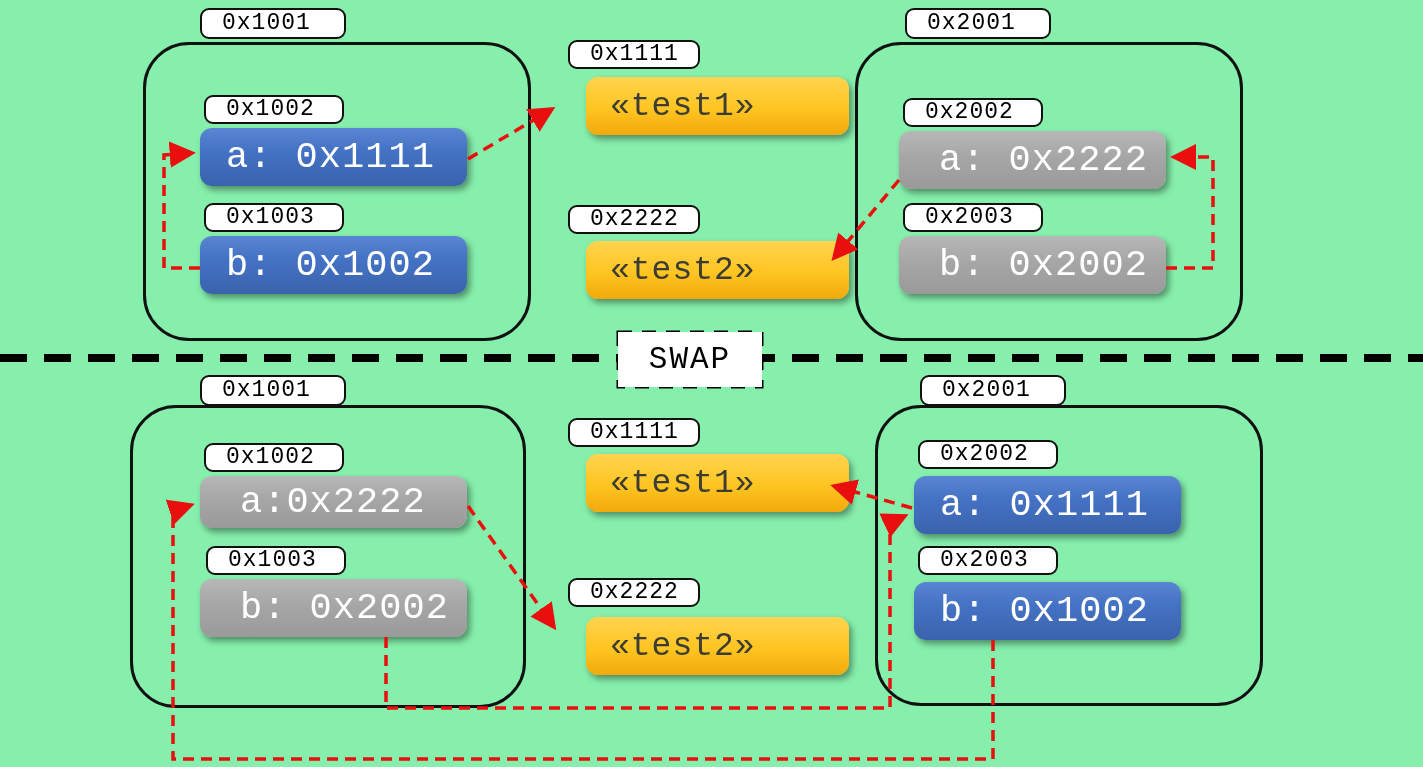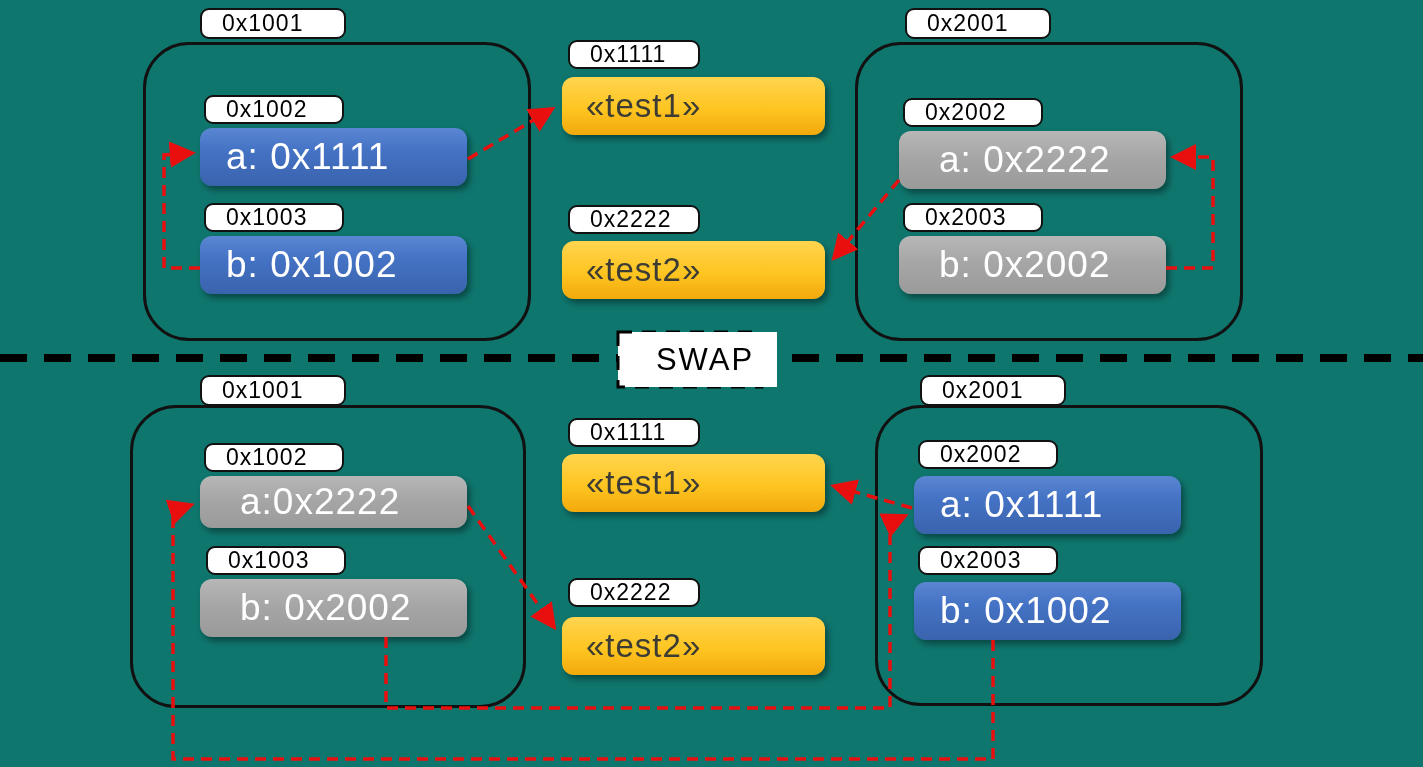--- a/index.html
+++ b/index.html
@@ -1,18 +1,18 @@
 <!DOCTYPE html>
 <html><head>
 <meta charset="utf-8">
 <style>
   html,body { margin:0; padding:0; background:#ffffff; }
   .canvas {
-    position:relative; width:1423px; height:767px; background:#0f766e;
-    font-family:Liberation Sans, sans-serif; overflow:hidden;
+    position:relative; width:1423px; height:767px; background:#86efac;
+    font-family:Liberation Mono, monospace; overflow:hidden;
   }
   .frame {
     position:absolute; border:3px solid #111; border-radius:46px; background:transparent; z-index:1;
   }
   .addr {
     position:absolute; box-sizing:border-box; background:#fff; border:2.5px solid #111;
     border-radius:9px; color:#000; font-size:23px; line-height:1;
     display:flex; align-items:center; padding-left:20px; z-index:4; letter-spacing:1px;
   }
   .vbox {
@@ -20,23 +20,24 @@
     font-size:37px; display:flex; align-items:center; padding-left:26px; z-index:3;
     letter-spacing:1px; box-shadow:3px 4px 6px rgba(0,0,0,0.40);
   }
   .vbox.blue { background:linear-gradient(180deg,#5a86d2 0%, #4472c4 40%, #3a63ad 100%); }
   .vbox.gray { background:linear-gradient(180deg,#b7b7b7 0%, #a6a6a6 45%, #9a9a9a 100%);padding-left:40px; }
   .sbox {
     position:absolute; box-sizing:border-box; border-radius:12px; color:#3c3c34;
     font-size:33px; display:flex; align-items:center; padding-left:24px; z-index:3;
     letter-spacing:1px; box-shadow:3px 4px 6px rgba(0,0,0,0.40);
     background:linear-gradient(180deg,#ffd44f 0%, #fec521 55%, #f2a90c 100%);
+    margin-left:24px;
   }
   .swap {
-    position:absolute; left:633px; top:332px; width:144px; height:55px; box-sizing:border-box;
+    position:absolute; left:618px; top:332px; width:144px; height:55px; box-sizing:border-box;
     background:#fff; z-index:6; display:flex; align-items:center; justify-content:center;
     font-size:31px; color:#000; letter-spacing:2px;
   }
   svg.overlay { position:absolute; left:0; top:0; z-index:5; pointer-events:none; }
 </style>
 </head>
 <body>
 
 <div class="canvas">
 

